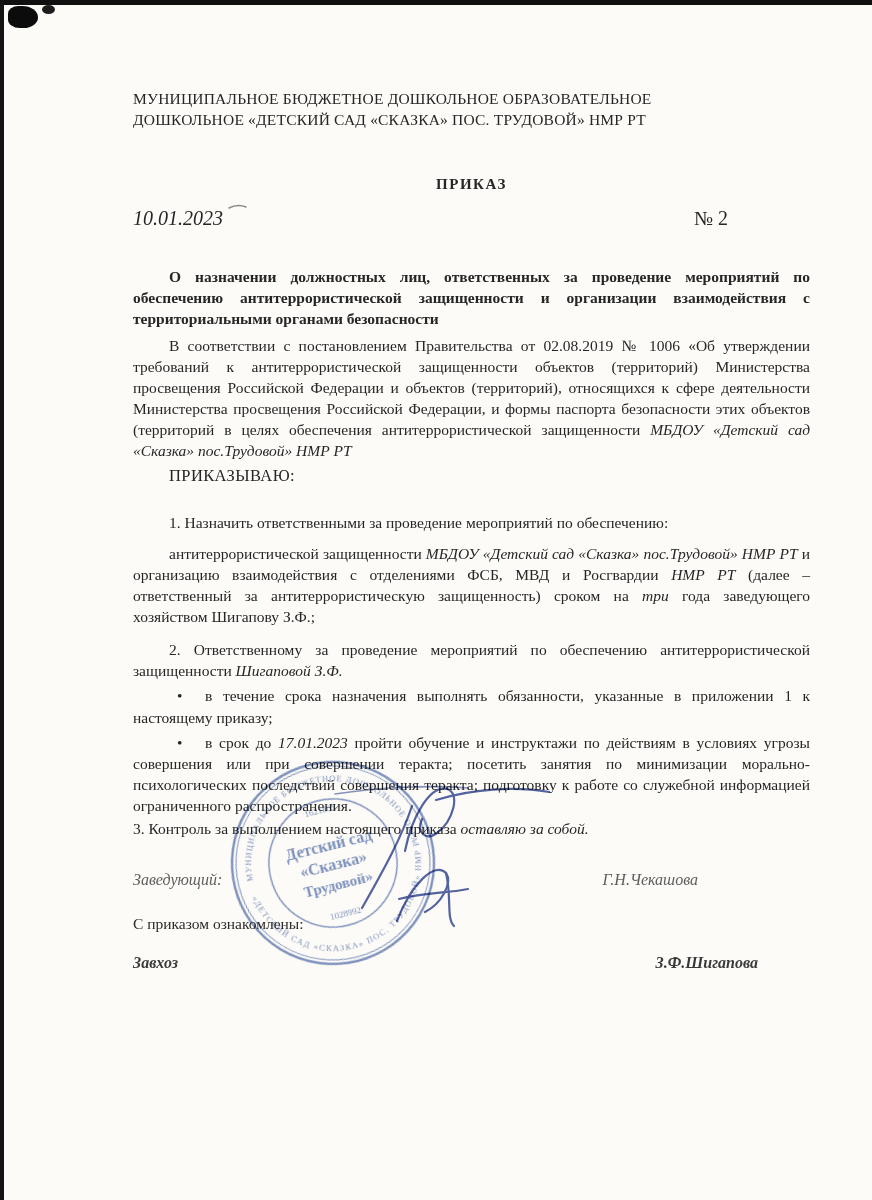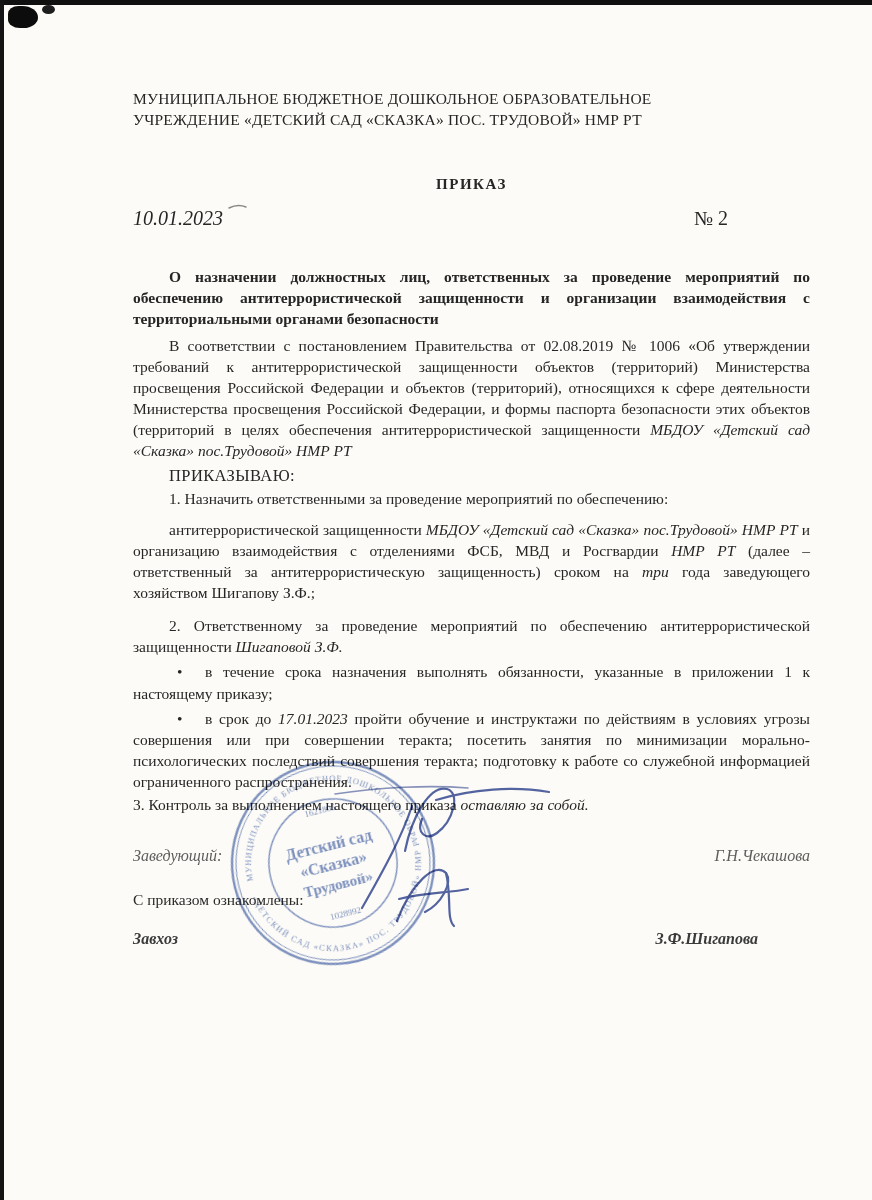--- a/index.html
+++ b/index.html
@@ -17,36 +17,36 @@
   .org div { letter-spacing:.2px; }
   .title { text-align:center; font-weight:bold; font-size:15px; letter-spacing:1.5px; margin-top:44px; }
   .daterow { display:flex; justify-content:space-between; margin-top:10px; font-size:20px; }
   .daterow .date { font-style:italic; }
   .daterow .num { margin-right:82px; }
 
   p.para { text-align:justify; text-indent:36px; margin-top:4px; }
   p.subject { font-weight:bold; margin-top:34px; }
   p.intro { margin-top:6px; }
   .orderword { margin-top:10px; font-size:16.5px; letter-spacing:.4px; }
-  p.item1 { margin-top:0; }
+  p.item1 { margin-top:24px; }
   p.body2 { margin-top:10px; }
   p.item2 { margin-top:12px; }
   p.item3 { text-indent:0; margin-top:2px; }
 
   p.bullet { text-align:justify; text-indent:44px; margin-top:4px; }
   p.bullet .marker { display:inline-block; width:28px; text-indent:0; }
 
   .seg-i { font-style:italic; }
   .seg-u { }
   .seg-b { font-weight:700; }
 
   .sigrow { display:flex; justify-content:space-between; font-size:16px; }
   .row1 { margin-top:30px;gap:35px; }
   .row1 .left, .row1 .right { font-style:italic; color:#5d5d5d; }
-  .row1 .right { }
+  .row1 .right { margin-right:112px; }
   .ack { margin-top:22px; color:#2b2b2b; }
   .row2 { margin-top:18px; }
   .row2 .left, .row2 .right { font-weight:700; font-style:italic; color:#3a3a3a; }
   .row2 .right { margin-right:52px; }
 
   
   .stamp { position:absolute; left:226px; top:756px; width:214px; height:214px; transform:rotate(-14deg); mix-blend-mode:multiply; opacity:.62; filter:blur(.35px); }
   .stamp text { font-family:"Liberation Serif", serif; }
 
   
@@ -59,21 +59,21 @@
 
   <div class="edge-top"></div>
   <div class="edge-left"></div>
   <div class="blob1"></div>
   <div class="blob2"></div>
 
   <div class="content">
 
     <div class="org">
       <div>МУНИЦИПАЛЬНОЕ БЮДЖЕТНОЕ ДОШКОЛЬНОЕ ОБРАЗОВАТЕЛЬНОЕ</div>
-      <div>УЧРЕЖДЕНИЕ «ДЕТСКИЙ САД «СКАЗКА» ПОС. ТРУДОВОЙ» НМР РТ</div>
+      <div>ДОШКОЛЬНОЕ «ДЕТСКИЙ САД «СКАЗКА» ПОС. ТРУДОВОЙ» НМР РТ</div>
     </div>
 
     <div class="title">ПРИКАЗ</div>
 
     <div class="daterow">
       <span class="date">10.01.2023</span>
       <span class="num">№ 2</span>
     </div>
 
     <p class="para subject"><span class="seg-b">О назначении должностных лиц, ответственных за проведение мероприятий по обеспечению антитеррористической защищенности и организации взаимодействия с территориальными органами безопасности</span></p>

